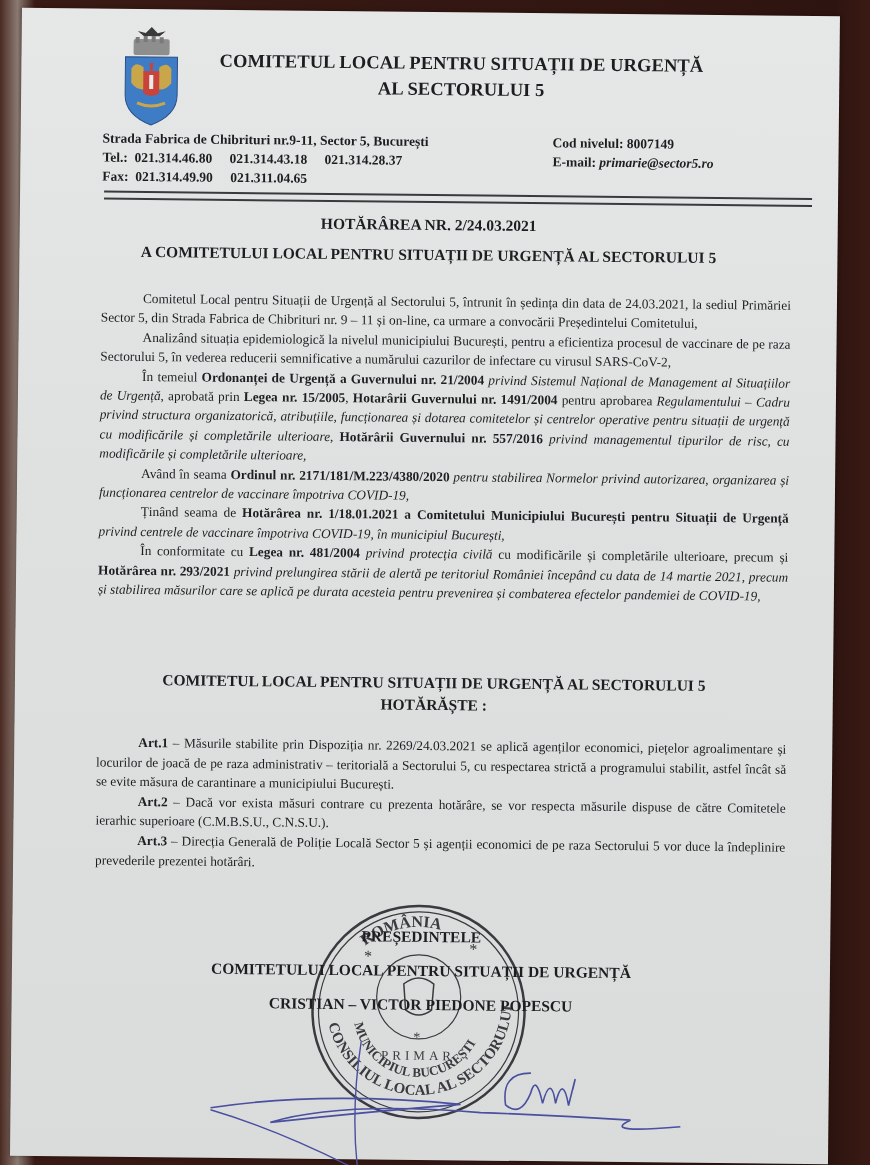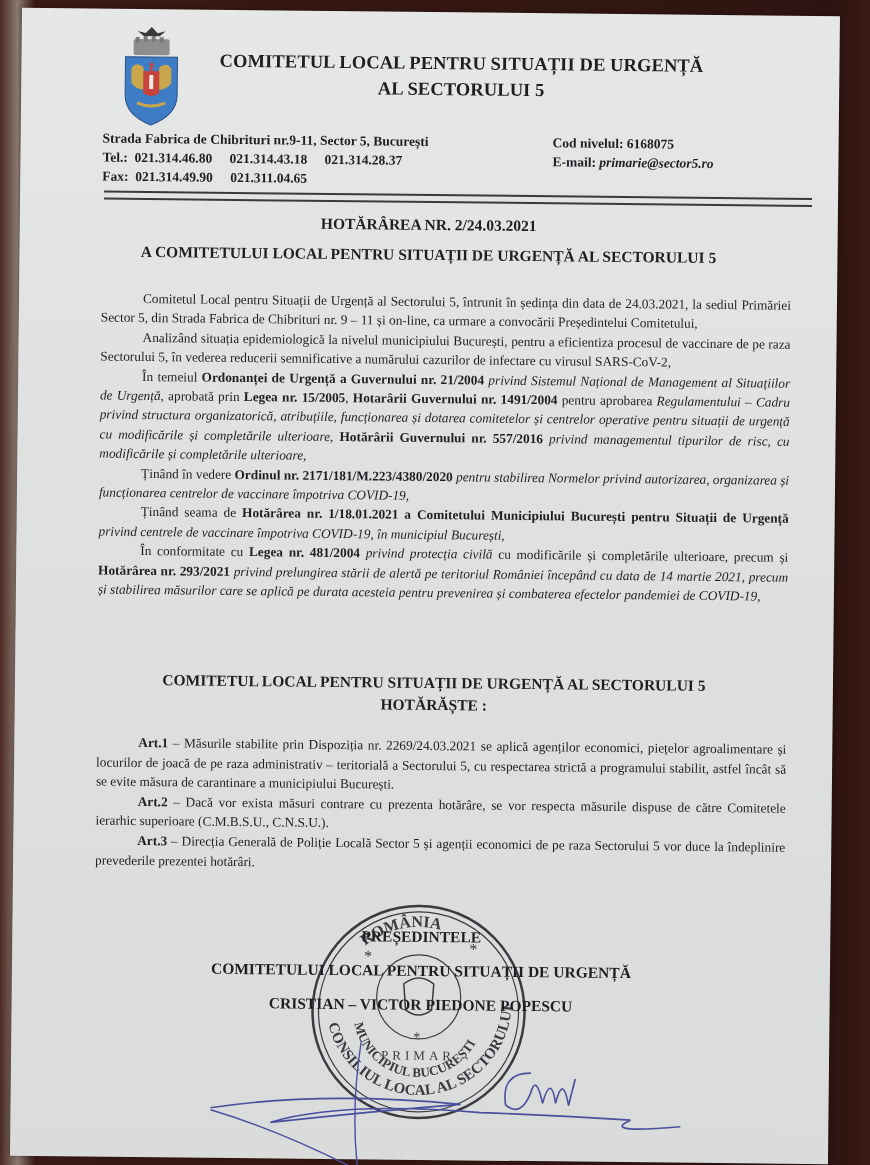--- a/index.html
+++ b/index.html
@@ -102,40 +102,40 @@
       </div>
       <div>
         <span>Fax:</span>&nbsp;
         <span>021.314.49.90</span><span class="gap"></span>
         <span>021.311.04.65</span>
       </div>
     </div>
     <div class="fiscal">
       <div>
         <span>Cod nivelul:</span>
-        <span>6168075</span>
+        <span>8007149</span>
       </div>
       <div>
         <span>E-mail:</span>
         <i>primarie@sector5.ro</i>
       </div>
     </div>
     <div class="rule"></div>
   </div>
 
   <div class="decision-title">
     <div>HOTĂRÂREA NR. 2/24.03.2021</div>
     <div>A COMITETULUI LOCAL PENTRU SITUAȚII DE URGENȚĂ AL SECTORULUI 5</div>
   </div>
 
   <div class="body">
     <p>Comitetul Local pentru Situații de Urgență al Sectorului 5, întrunit în ședința din data de 24.03.2021, la sediul Primăriei Sector 5, din Strada Fabrica de Chibrituri nr. 9 – 11 și on-line, ca urmare a convocării Președintelui Comitetului,</p>
     <p>Analizând situația epidemiologică la nivelul municipiului București, pentru a eficientiza procesul de vaccinare de pe raza Sectorului 5, în vederea reducerii semnificative a numărului cazurilor de infectare cu virusul SARS-CoV-2,</p>
     <p><span>În temeiul </span><b>Ordonanței de Urgență a Guvernului nr. 21/2004</b><i> privind Sistemul Național de Management al Situațiilor de Urgență</i><span>, aprobată prin </span><b>Legea nr. 15/2005</b><span>, </span><b>Hotarârii Guvernului nr. 1491/2004</b><span> pentru aprobarea </span><i>Regulamentului – Cadru privind structura organizatorică, atribuțiile, funcționarea și dotarea comitetelor și centrelor operative pentru situații de urgență cu modificările și completările ulterioare</i><span>, </span><b>Hotărârii Guvernului nr. 557/2016</b><i> privind managementul tipurilor de risc, cu modificările și completările ulterioare,</i></p>
-    <p><span>Ținând în vedere </span><b>Ordinul nr. 2171/181/M.223/4380/2020</b><i> pentru stabilirea Normelor privind autorizarea, organizarea și funcționarea centrelor de vaccinare împotriva COVID-19,</i></p>
+    <p><span>Având în seama </span><b>Ordinul nr. 2171/181/M.223/4380/2020</b><i> pentru stabilirea Normelor privind autorizarea, organizarea și funcționarea centrelor de vaccinare împotriva COVID-19,</i></p>
     <p><span>Ținând seama de </span><b>Hotărârea nr. 1/18.01.2021 a Comitetului Municipiului București pentru Situații de Urgență</b><i> privind centrele de vaccinare împotriva COVID-19, în municipiul București,</i></p>
     <p><span>În conformitate cu </span><b>Legea nr. 481/2004</b><i> privind protecția civilă</i><span> cu modificările și completările ulterioare, precum și </span><b>Hotărârea nr. 293/2021</b><i> privind prelungirea stării de alertă pe teritoriul României începând cu data de 14 martie 2021, precum și stabilirea măsurilor care se aplică pe durata acesteia pentru prevenirea și combaterea efectelor pandemiei de COVID-19,</i></p>
   </div>
 
   <div class="decides">
     <div>COMITETUL LOCAL PENTRU SITUAȚII DE URGENȚĂ AL SECTORULUI 5</div>
     <div>HOTĂRĂȘTE :</div>
   </div>
 
   <div class="articles">

